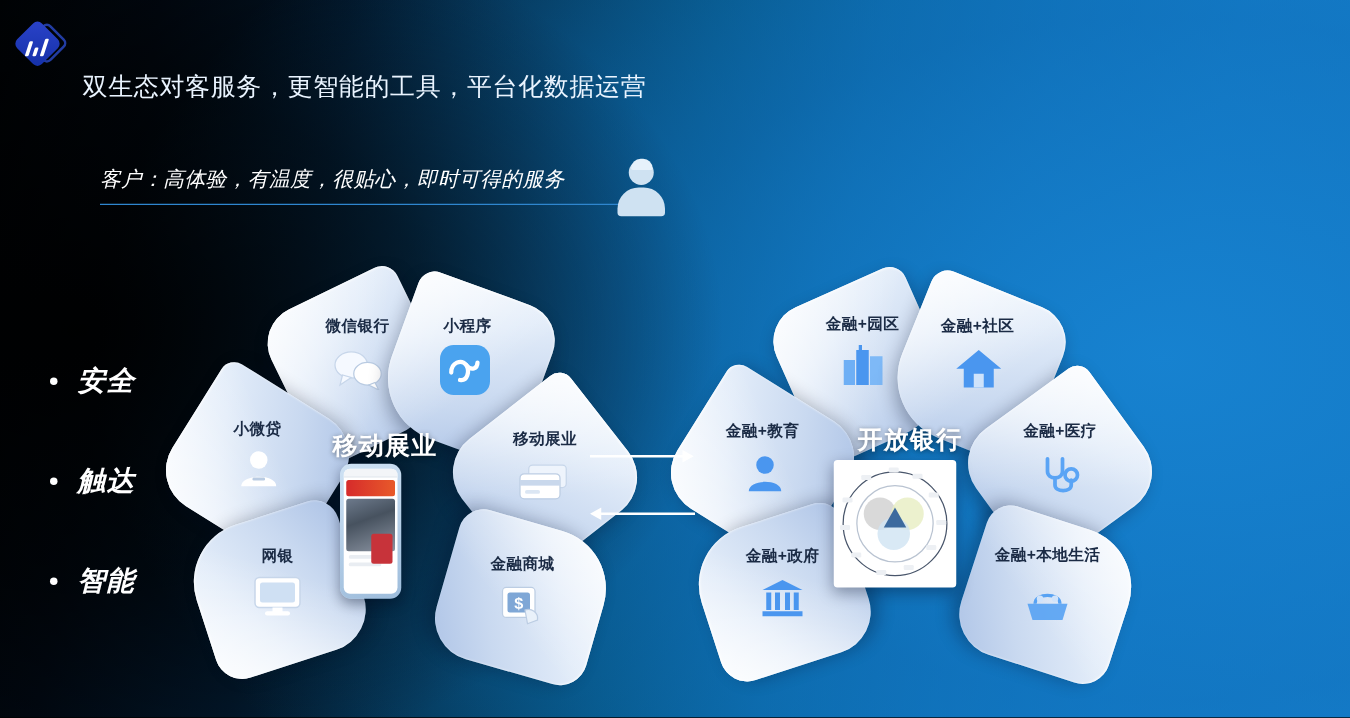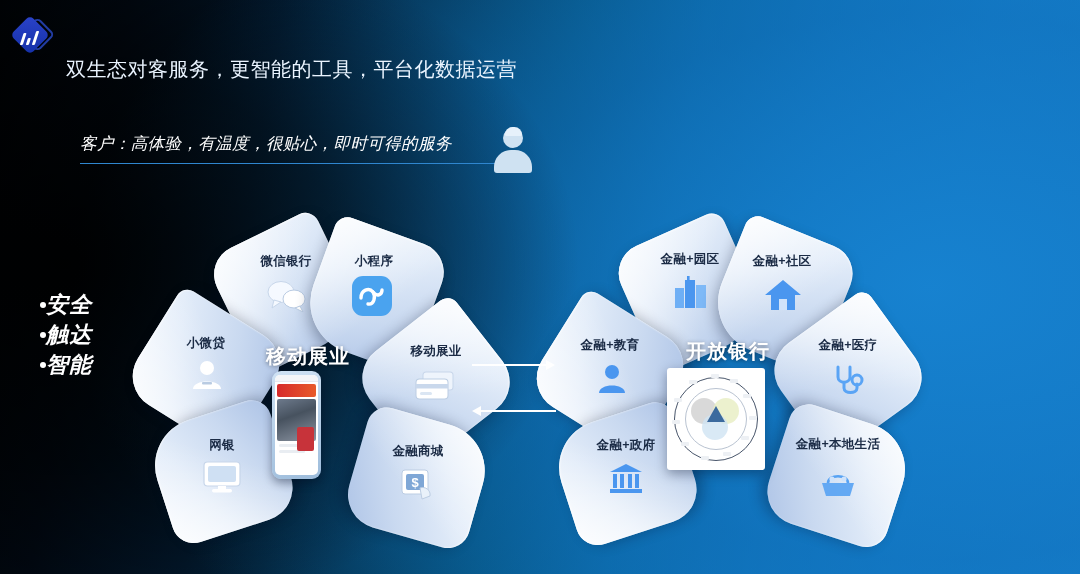--- a/index.html
+++ b/index.html
@@ -110,31 +110,31 @@
   .avatar .body {
     position:absolute; left:3px; top:22px;
     width:38px; height:23px;
     border-radius:17px 17px 3px 3px;
     background:#cfe2f2;
   }
 
   
   .bullets { position:absolute; }
   .bullets .b {
-    display:flex; align-items:center; gap:0;
+    display:flex; align-items:center; gap:16px;
     color:#fff; font-size:22px; font-weight:700; font-style:italic;
     letter-spacing:1px;
   }
   .bullets .dot {
     width:6px; height:6px; border-radius:50%; background:#fff;
     flex:0 0 auto;
   }
   #bullets-left  { left:40px; top:290px; }
   #bullets-right { left:910px; top:290px; }
-  .bullets .b + .b { }
+  .bullets .b + .b { margin-top:50px; }
 
   
   .cluster { position:absolute; width:330px; height:290px; }
   #cluster-left  { left:126px; top:228px; }
   #cluster-right { left:538px; top:228px; }
 
   .petal {
     position:absolute;
     width:120px; height:128px;
     background:linear-gradient(155deg,#f2f7fd 0%,#e2ecf9 32%,#c9d9f0 68%,#adc3e6 100%);

